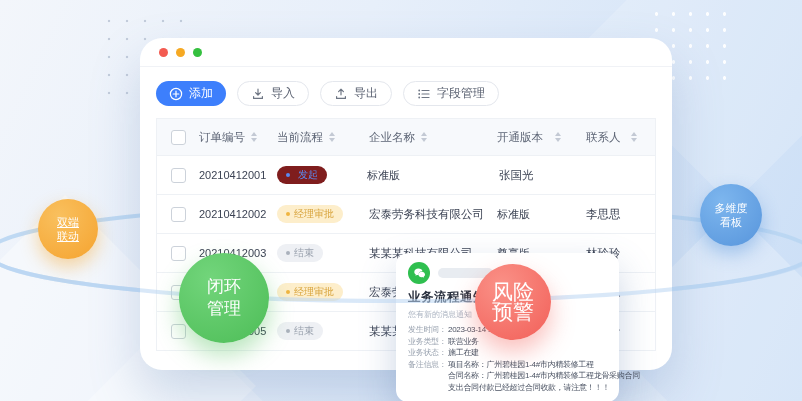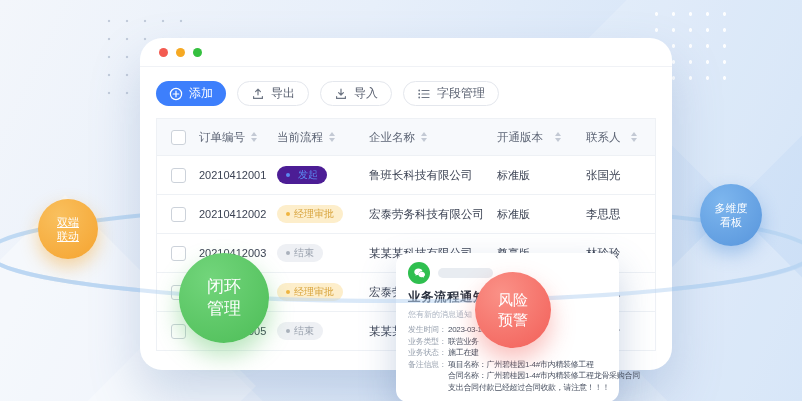--- a/index.html
+++ b/index.html
@@ -37,21 +37,21 @@
   .thead { height:36px; background:#f7f9fc; color:#5d6575; font-size:11.5px; }
   .cell { padding-left:8px; display:flex; align-items:center; white-space:nowrap; overflow:hidden; }
   .cell-contact, .cell-company { padding-left:10px; font-size:11.5px; }
   .cb { width:13px; height:13px; border:1px solid #ccd2da; border-radius:3px; background:#fff; margin:0 auto; }
   .sort { display:inline-flex; flex-direction:column; gap:2px; margin-left:6px; }
   .sort i { display:block; width:0; height:0; border-left:3.5px solid transparent; border-right:3.5px solid transparent; }
   .sort .up { border-bottom:4px solid #c3c9d4; }
   .sort .down { border-top:4px solid #c3c9d4; }
   .pill { display:inline-flex; align-items:center; gap:4px; height:18px; border-radius:9px; padding:0 9px; font-size:10px; }
   .pill .dot { width:4px; height:4px; border-radius:50%; }
-  .pill-blue { background:#4c1d95; color:#5a8af0;gap:8px; } .pill-blue .dot { background:#5a8af0; }
+  .pill-blue { background:#7f1d1d; color:#5a8af0;gap:8px; } .pill-blue .dot { background:#5a8af0; }
   .pill-yellow { background:#fdeecb; color:#d8a43d; } .pill-yellow .dot { background:#f0b541; }
   .pill-gray { background:#eef0f4; color:#9aa2ae; } .pill-gray .dot { background:#aab1bc; }
   
   .notif { position:absolute; left:396px; top:253px; width:223px; box-sizing:border-box;
     background:#fff; border-radius:12px; padding:9px 12px 9px; box-shadow:0 16px 36px rgba(90,120,170,.32); }
   .n-head { display:flex; align-items:center; gap:8px; }
   .n-avatar { width:22px; height:22px; border-radius:50%; background:#2fbf4f; display:flex; align-items:center; justify-content:center; flex:0 0 22px; }
   .n-bar { width:55px; height:10px; border-radius:5px; background:#e8ecf1; }
   .n-title { font-size:12.5px; font-weight:bold; color:#2b3240; margin-top:5px; letter-spacing:.5px; }
   .n-sub { font-size:8px; color:#a9b2c0; margin-top:3px; }
@@ -61,21 +61,21 @@
   .n-val { color:#4b5363; white-space:nowrap; }
   .n-extra { color:#4b5363; margin-left:40px; white-space:nowrap; }
   
   .badge { position:absolute; border-radius:50%; color:#fff; display:flex; flex-direction:column; align-items:center; justify-content:center; text-align:center; }
   .badge-left { left:38px; top:199px; width:60px; height:60px; font-size:11px; line-height:14px;
     background:radial-gradient(circle at 35% 28%,#f9c05e,#f5a32f); box-shadow:0 8px 18px rgba(245,166,49,.45);text-decoration:underline; }
   .badge-right { left:700px; top:184px; width:62px; height:62px; font-size:11px; line-height:14px;
     background:radial-gradient(circle at 35% 28%,#7db6ee,#5795dc); box-shadow:0 8px 18px rgba(87,149,220,.45); }
   .badge-green { left:179px; top:253px; width:90px; height:90px; font-size:17px; line-height:22px;
     background:radial-gradient(circle at 35% 28%,#72d57b,#4dbd57); box-shadow:0 12px 24px rgba(77,189,87,.40); }
-  .badge-red { left:475px; top:272px; width:76px; height:76px; font-size:15px; line-height:20px;
+  .badge-red { left:475px; top:264px; width:76px; height:76px; font-size:21px; line-height:20px;
     background:radial-gradient(circle at 35% 28%,#fa9187,#f25f58); box-shadow:0 12px 24px rgba(242,95,88,.40); }
 </style>
 </head>
 <body>
 
 <div class="stage">
 
   <div class="decor decor-a"></div>
   <div class="decor decor-b"></div>
   <div class="decor decor-c"></div>
@@ -101,34 +101,34 @@
           <svg width="14" height="14" viewBox="0 0 14 14">
               <circle cx="7" cy="7" r="5.6" fill="none" stroke="#fff" stroke-width="1.2"></circle>
               <path d="M7 4.2v5.6M4.2 7h5.6" stroke="#fff" stroke-width="1.2" stroke-linecap="round"></path>
             </svg>
         </span>
         <span>添加</span>
       </div>
       <div class="btn btn-ghost">
         <span style="display:flex">
           <svg width="14" height="14" viewBox="0 0 14 14" fill="none" stroke="#6e7684" stroke-width="1.2" stroke-linecap="round" stroke-linejoin="round">
+              <path d="M7 2.2v5.6M4.6 5.6 7 8l2.4-2.4"></path>
+              <path d="M2.6 9.6v1.8h8.8V9.6"></path>
+            </svg>
+        </span>
+        <span>导入</span>
+      </div>
+      <div class="btn btn-ghost">
+        <span style="display:flex">
+          <svg width="14" height="14" viewBox="0 0 14 14" fill="none" stroke="#6e7684" stroke-width="1.2" stroke-linecap="round" stroke-linejoin="round">
               <path d="M7 7.8V2.2M4.6 4.6 7 2.2l2.4 2.4"></path>
               <path d="M2.6 9.6v1.8h8.8V9.6"></path>
             </svg>
         </span>
         <span>导出</span>
-      </div>
-      <div class="btn btn-ghost">
-        <span style="display:flex">
-          <svg width="14" height="14" viewBox="0 0 14 14" fill="none" stroke="#6e7684" stroke-width="1.2" stroke-linecap="round" stroke-linejoin="round">
-              <path d="M7 2.2v5.6M4.6 5.6 7 8l2.4-2.4"></path>
-              <path d="M2.6 9.6v1.8h8.8V9.6"></path>
-            </svg>
-        </span>
-        <span>导入</span>
       </div>
       <div class="btn btn-ghost">
         <span style="display:flex">
           <svg width="14" height="14" viewBox="0 0 14 14" fill="none" stroke="#6e7684" stroke-width="1.2" stroke-linecap="round">
               <path d="M5 3.5h7M5 7h7M5 10.5h7"></path>
               <path d="M2.2 3.5h.01M2.2 7h.01M2.2 10.5h.01" stroke-width="1.8"></path>
             </svg>
         </span>
         <span>字段管理</span>
       </div>
@@ -180,21 +180,20 @@
         <div class="cell">
             <span class="cb"></span>
           </div>
         <div class="cell">20210412001</div>
         <div class="cell">
             <span class="pill pill-blue">
               <span class="dot"></span>
               <span>发起</span>
             </span>
           </div>
-        <div class="cell cell-company">鲁班长科技有限公司</div>
         <div class="cell">标准版</div>
         <div class="cell cell-contact">张国光</div>
       </div>
 
       <div class="trow">
         <div class="cell">
             <span class="cb"></span>
           </div>
         <div class="cell">20210412002</div>
         <div class="cell">

